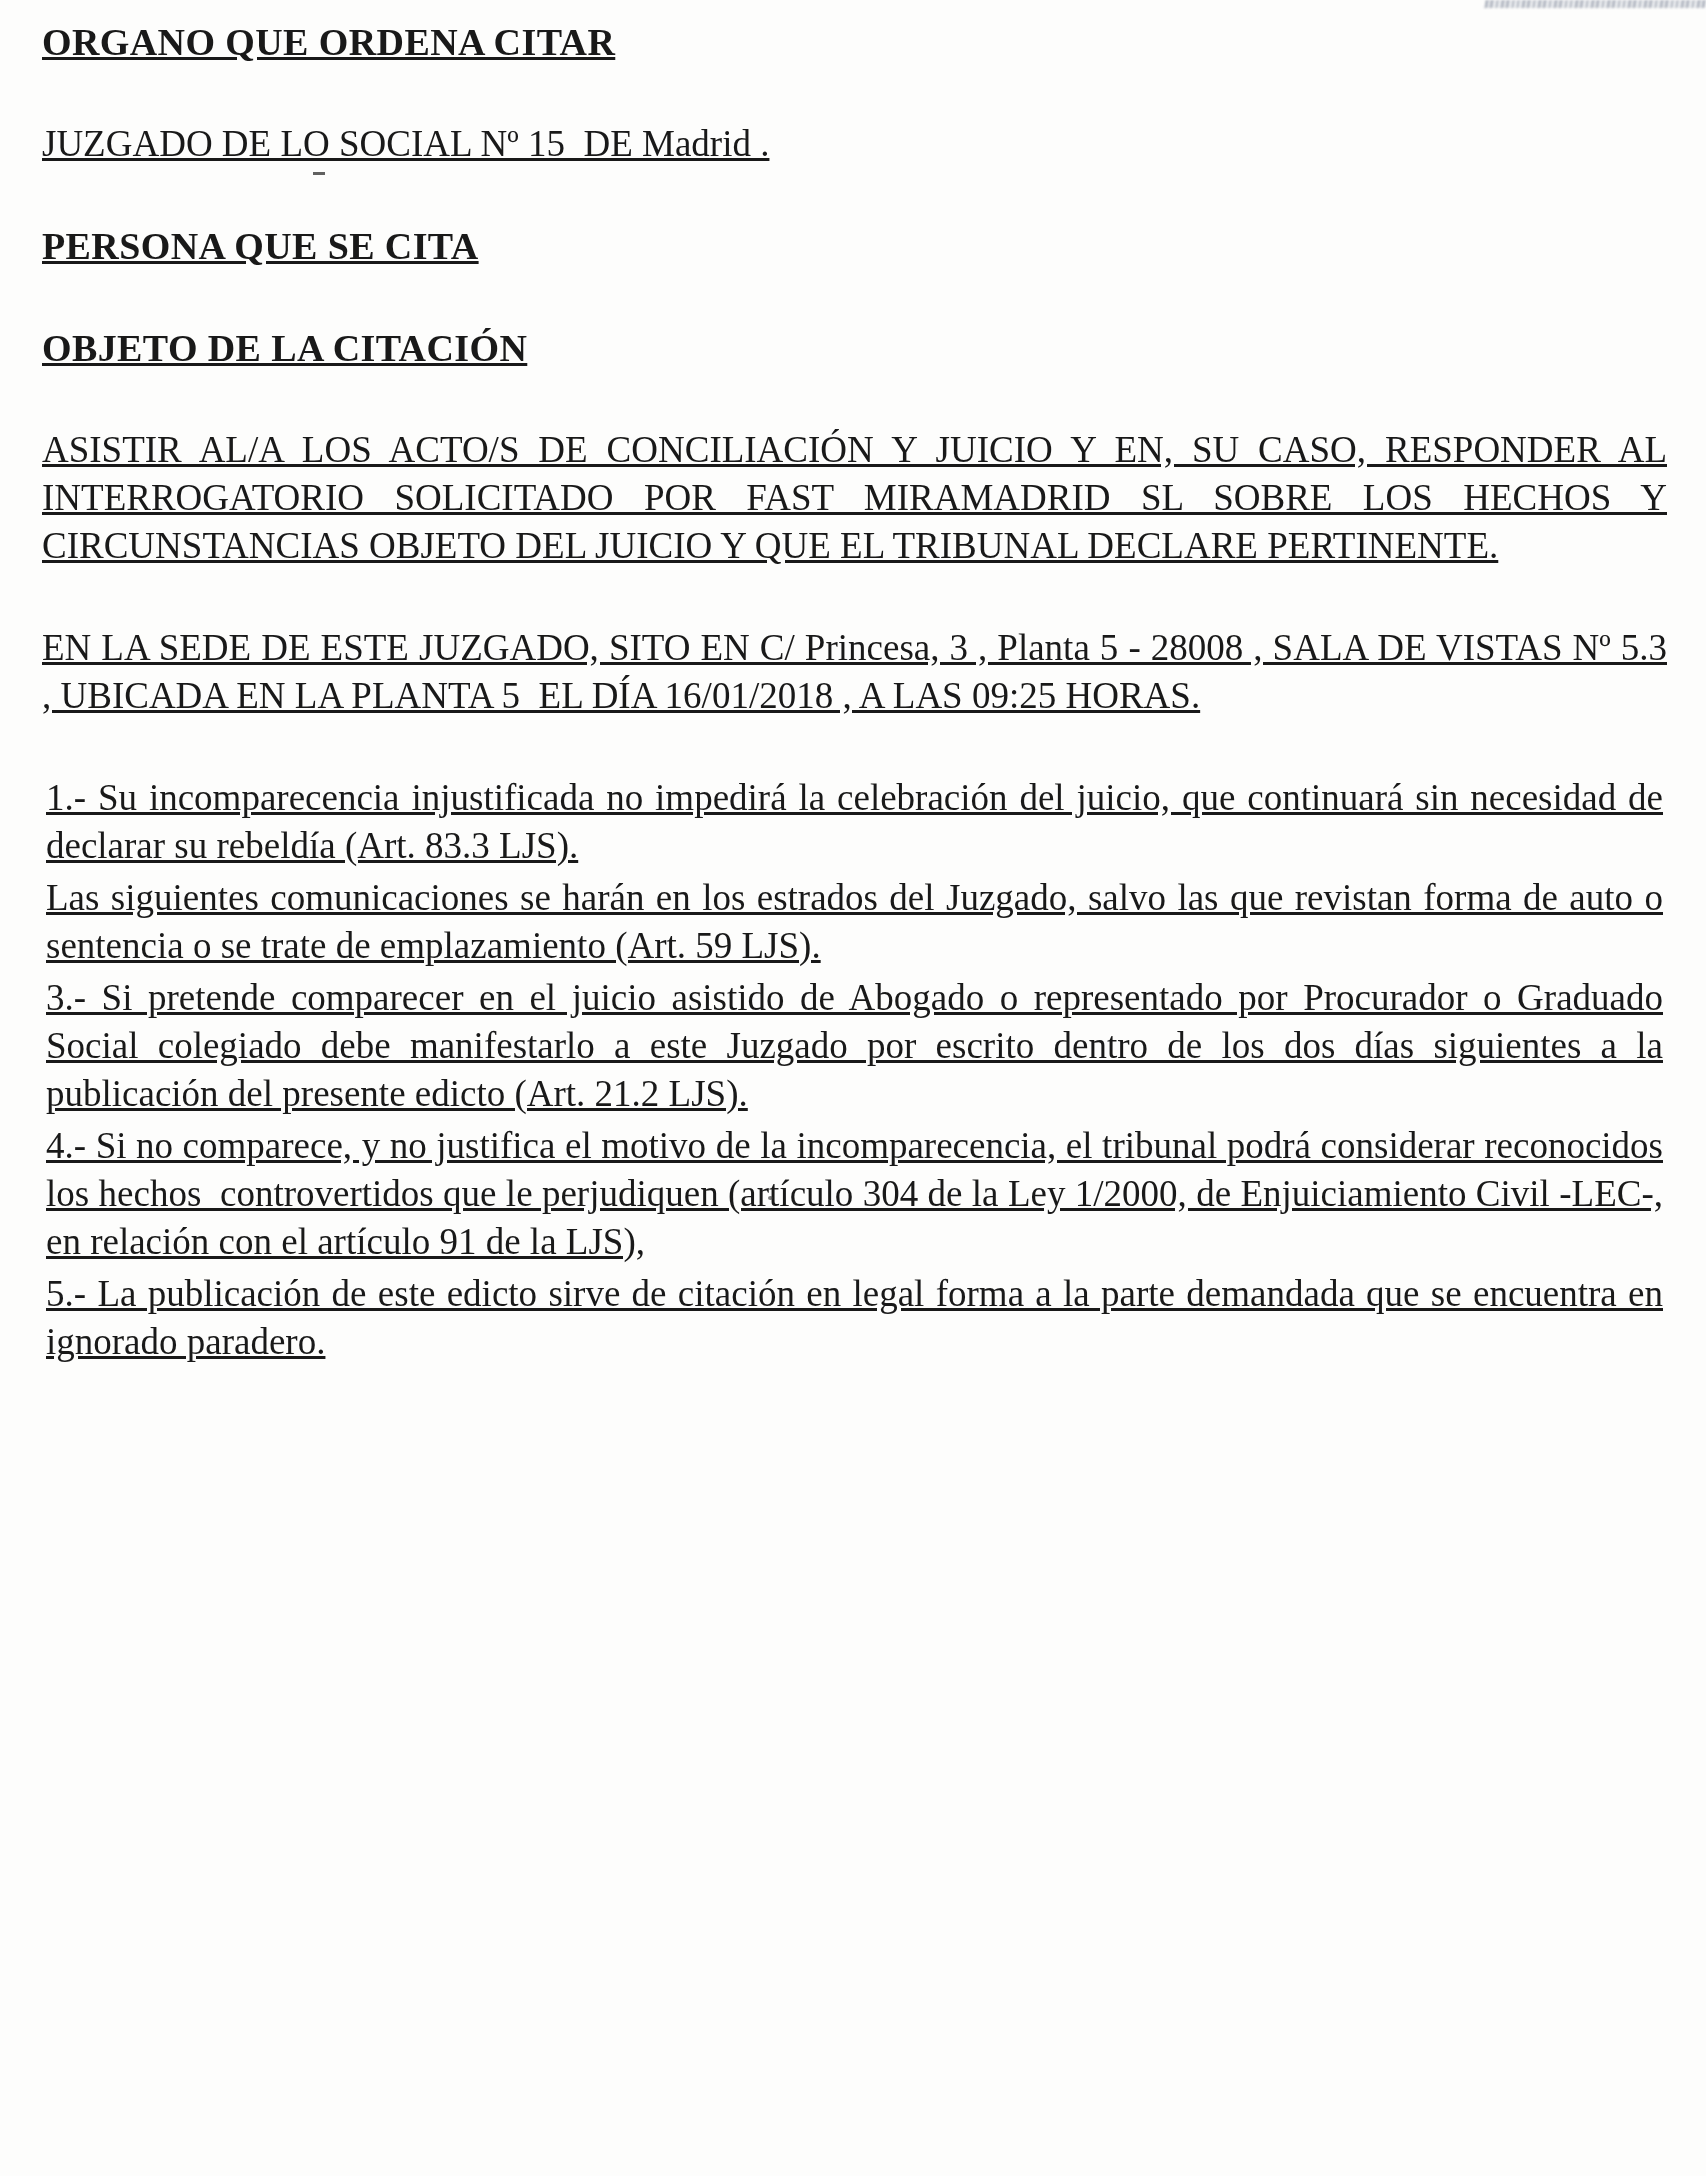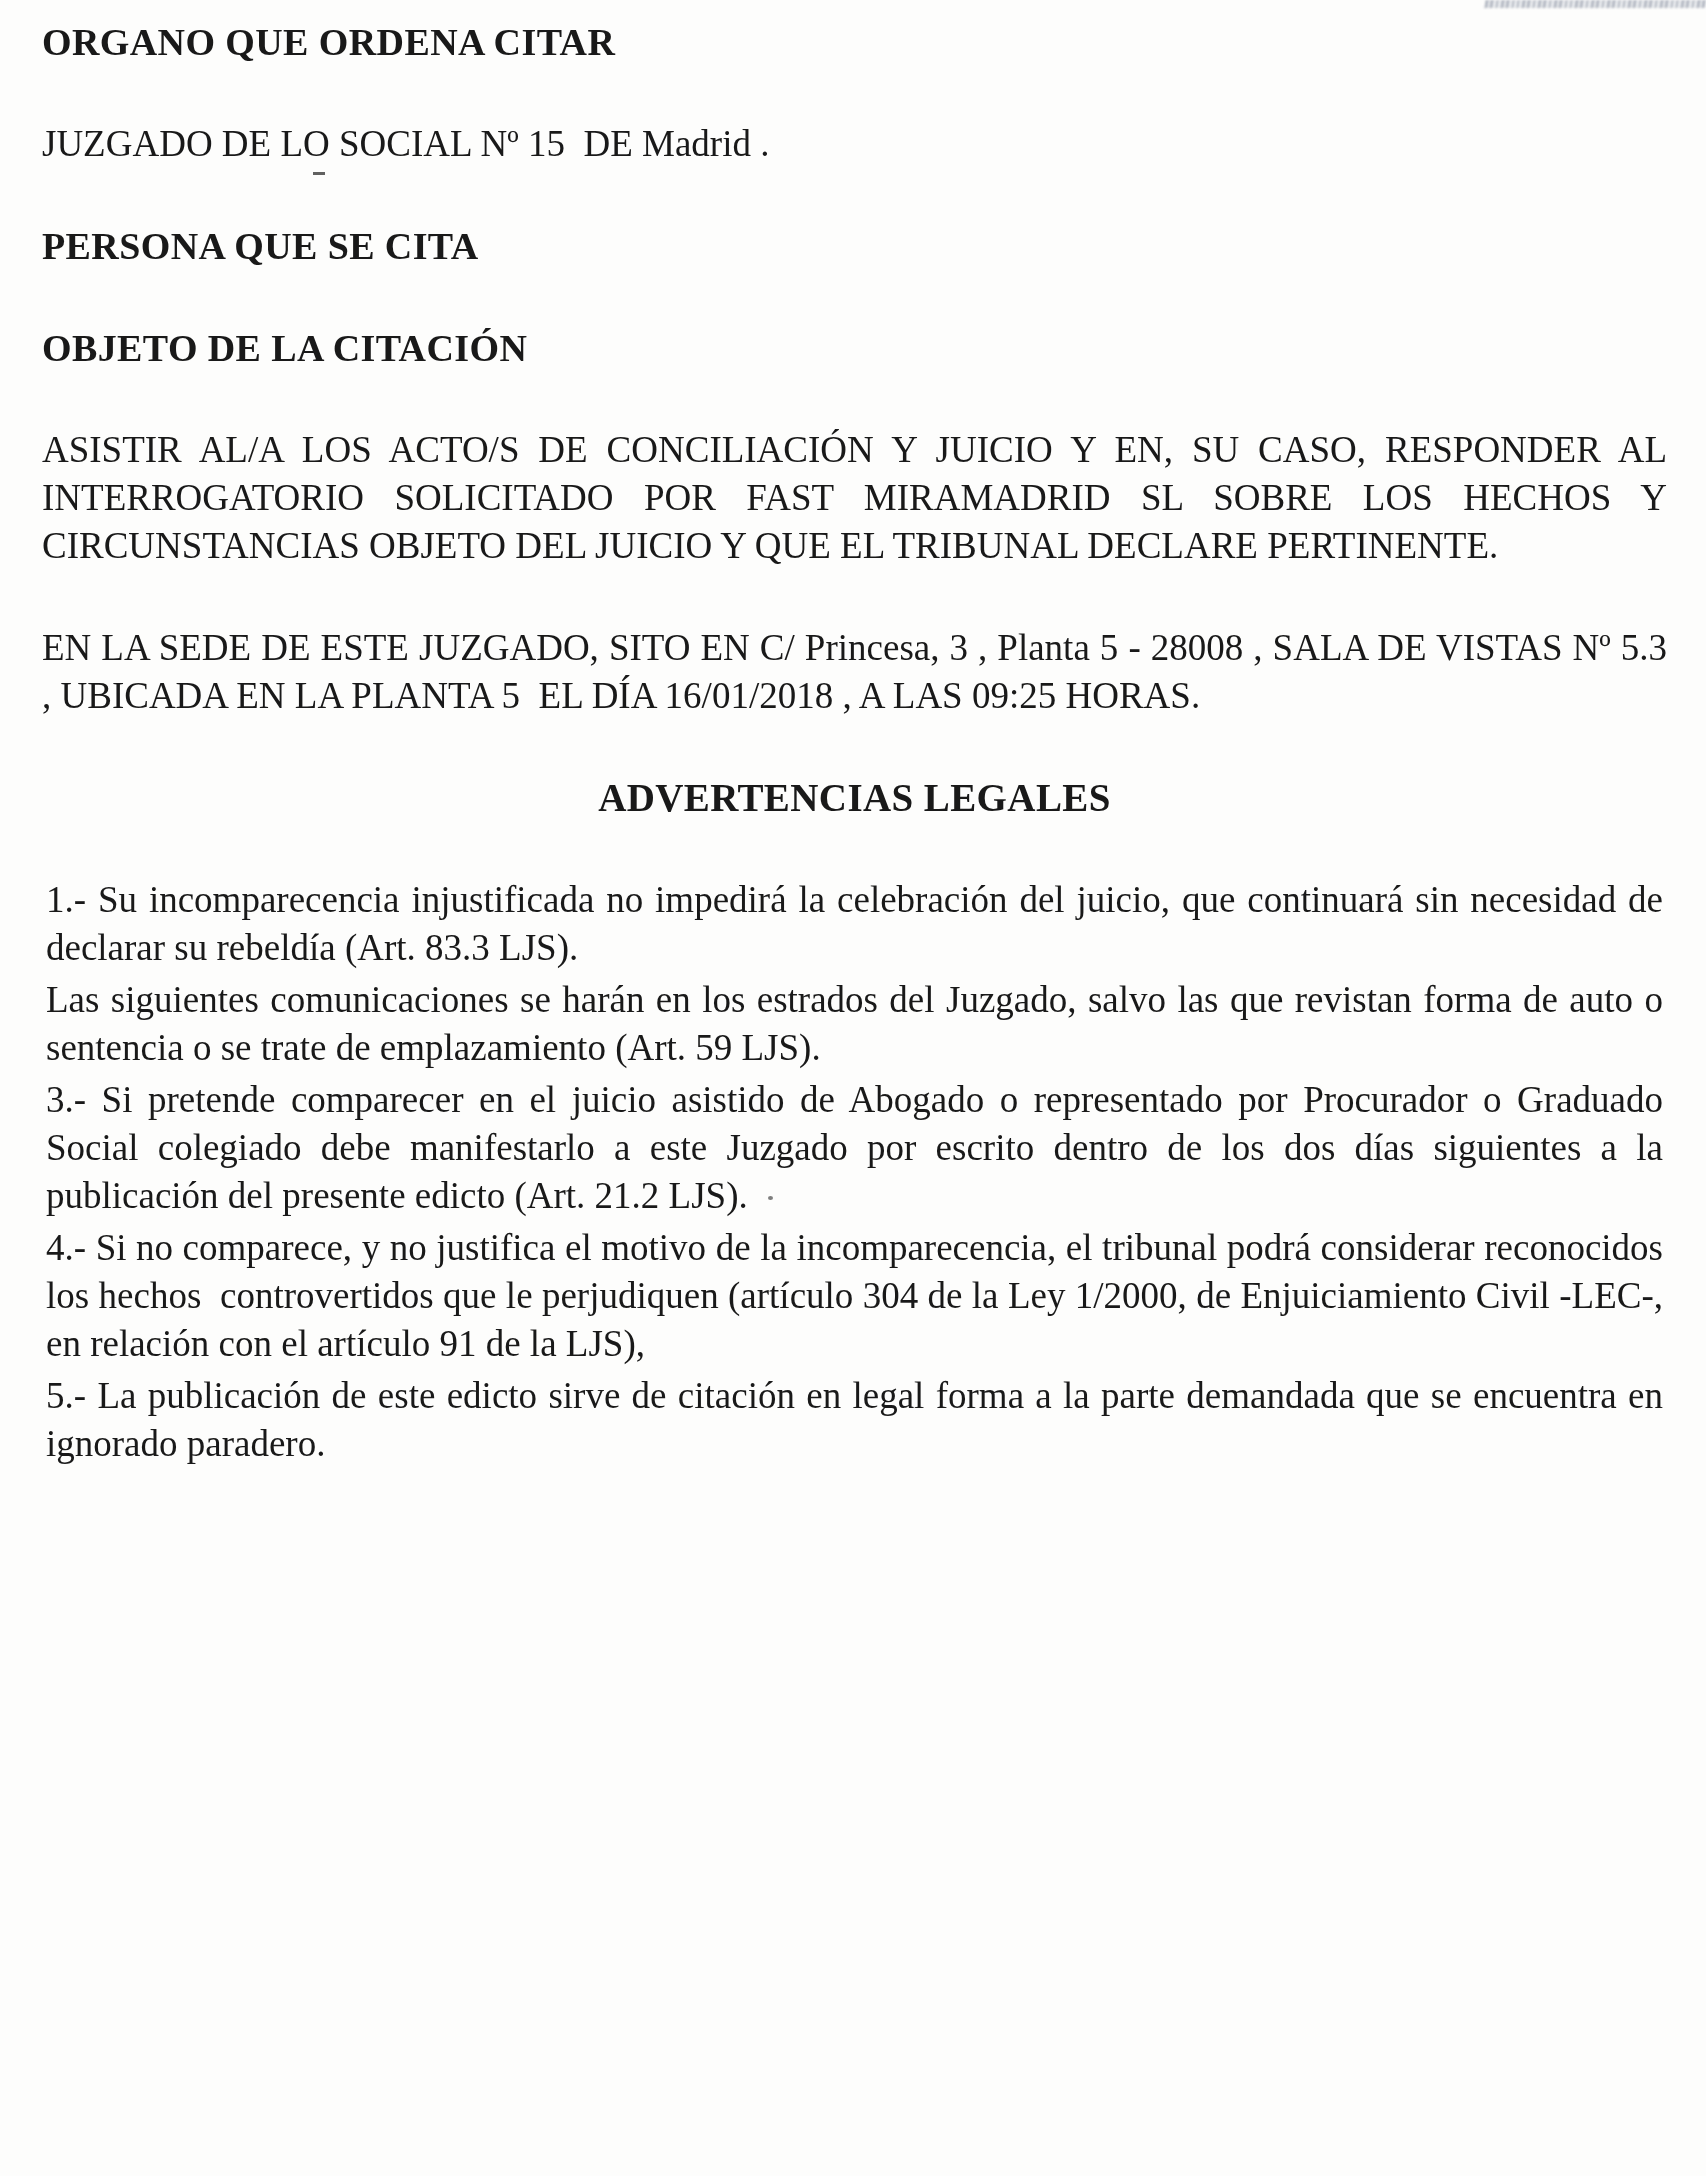--- a/index.html
+++ b/index.html
@@ -14,20 +14,21 @@
     font-family: "Liberation Serif", "DejaVu Serif", serif;
     position: relative;
     overflow: hidden;
   }
   .page {
     position: relative;
     padding: 17.6px 39px 0 42px;
     box-sizing: border-box;
     width: 100%;
     height: 100%;
+    text-decoration: underline;
   }
   .sec-heading {
     font-size: 38px;
     line-height: 48px;
     font-weight: bold;
     margin: 0 0 54px 0;
     letter-spacing: 0.4px;
   }
   .sec-body {
     font-size: 37px;
@@ -108,21 +109,20 @@
 
   <section class="doc-section">
     <h2 class="sec-heading">OBJETO DE LA CITACIÓN</h2>
     <p class="sec-body">ASISTIR AL/A LOS ACTO/S DE CONCILIACIÓN Y JUICIO Y EN, SU CASO, RESPONDER AL INTERROGATORIO SOLICITADO POR FAST MIRAMADRID SL SOBRE LOS HECHOS Y CIRCUNSTANCIAS OBJETO DEL JUICIO Y QUE EL TRIBUNAL DECLARE PERTINENTE.</p>
   </section>
 
   <section class="doc-section">
     <p class="sec-body">EN LA SEDE DE ESTE JUZGADO, SITO EN C/ Princesa, 3 , Planta 5 - 28008 , SALA DE VISTAS Nº 5.3 , UBICADA EN LA PLANTA 5&nbsp; EL DÍA 16/01/2018 , A LAS 09:25 HORAS.</p>
   </section>
 
-  <h2 class="adv-title">ADVERTENCIAS LEGALES</h2>
 
   <div class="adv-block">
     <p class="adv-item">1.- Su incomparecencia injustificada no impedirá la celebración del juicio, que continuará sin necesidad de declarar su rebeldía (Art. 83.3 LJS).</p>
     <p class="adv-item">Las siguientes comunicaciones se harán en los estrados del Juzgado, salvo las que revistan forma de auto o sentencia o se trate de emplazamiento (Art. 59 LJS).</p>
     <p class="adv-item">3.- Si pretende comparecer en el juicio asistido de Abogado o representado por Procurador o Graduado Social colegiado debe manifestarlo a este Juzgado por escrito dentro de los dos días siguientes a la publicación del presente edicto (Art. 21.2 LJS).</p>
     <p class="adv-item">4.- Si no comparece, y no justifica el motivo de la incomparecencia, el tribunal podrá considerar reconocidos los hechos&nbsp; controvertidos que le perjudiquen (artículo 304 de la Ley 1/2000, de Enjuiciamiento Civil -LEC-, en relación con el artículo 91 de la LJS),</p>
     <p class="adv-item">5.- La publicación de este edicto sirve de citación en legal forma a la parte demandada que se encuentra en ignorado paradero.</p>
   </div>
 
 </div>

